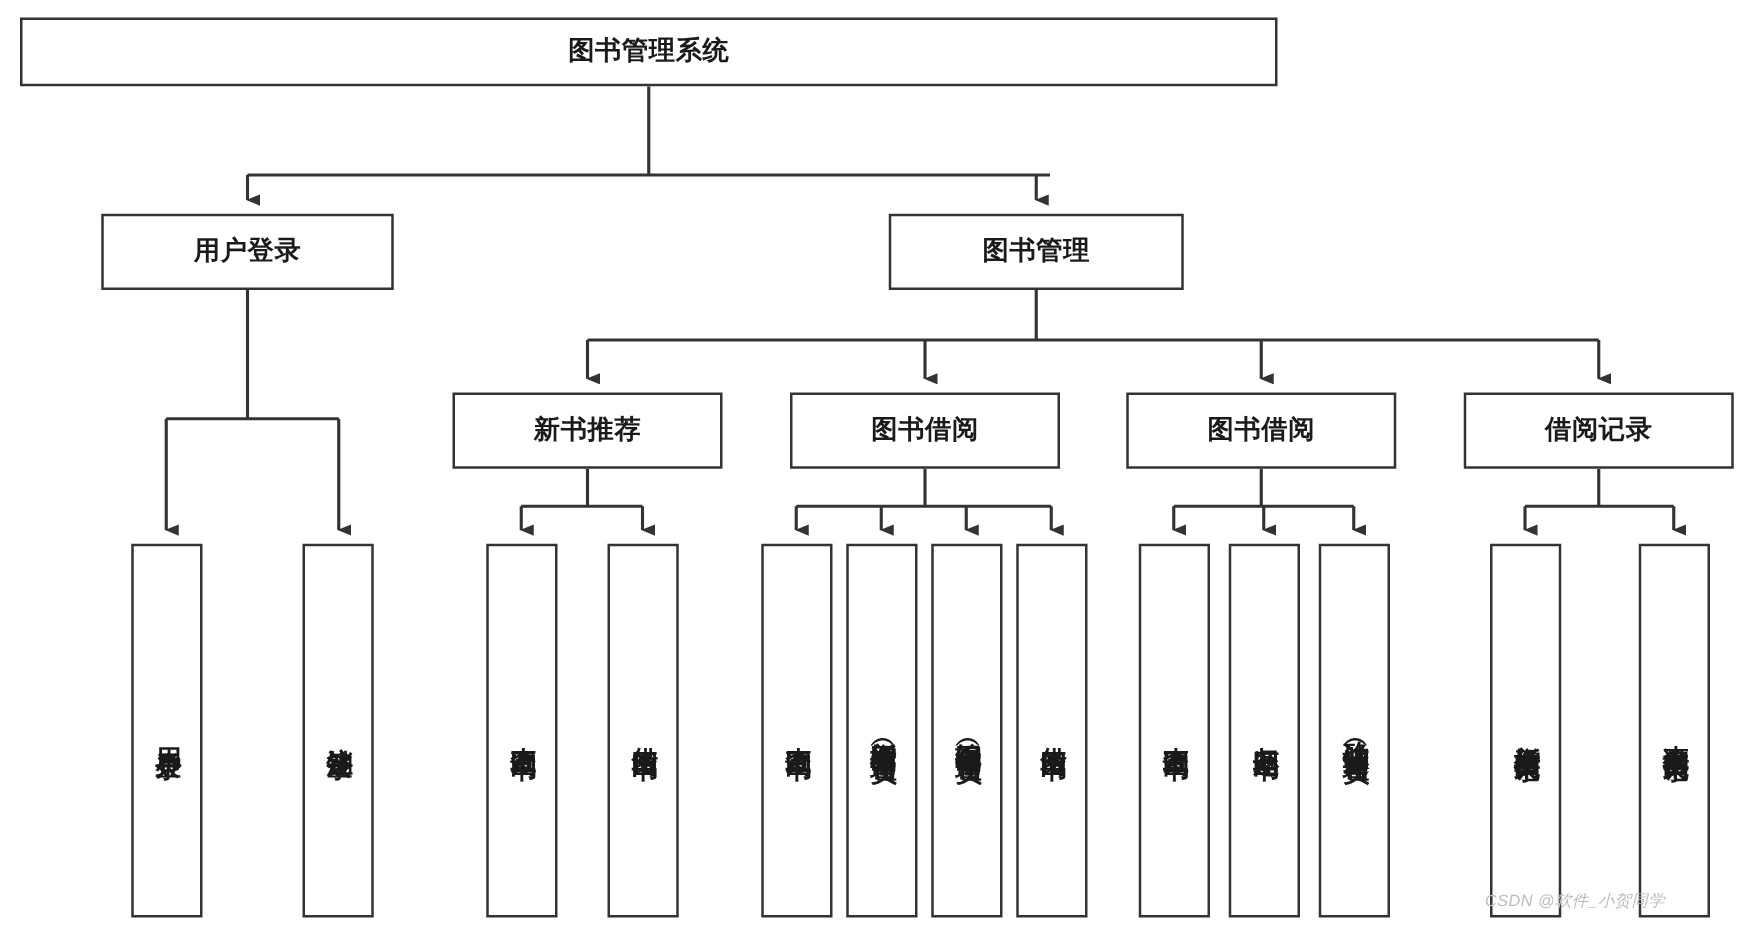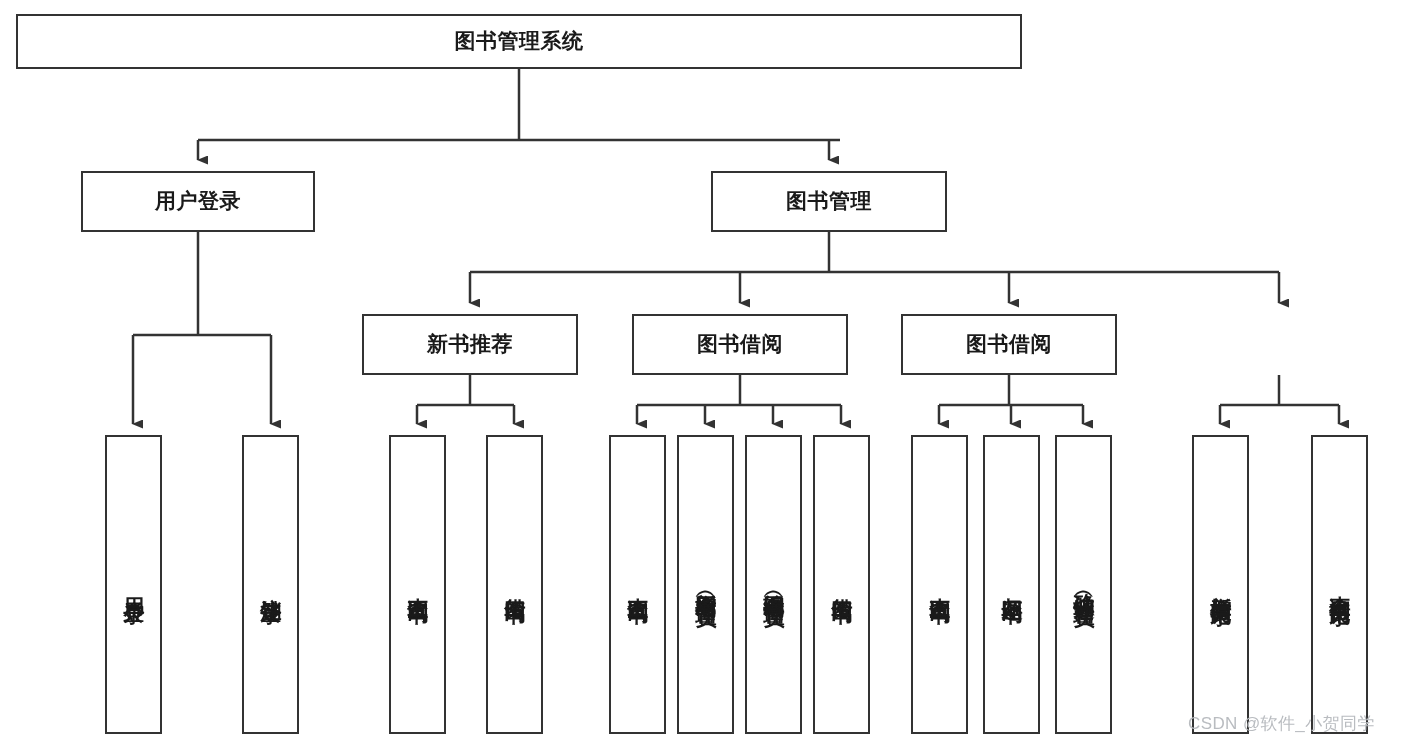--- a/index.html
+++ b/index.html
@@ -53,25 +53,26 @@
     text-orientation: upright;
     white-space: normal;
     letter-spacing: 2px;
     font-size: 21px;
     max-height: 282px;
   }
   .watermark {
     position: absolute;
     left: 1188px;
     top: 712px;
-    font-size: 17px;
+    font-size: 13px;
     color: #b9bcc0;
     letter-spacing: 0.4px;
     white-space: nowrap;
     user-select: none;
+    font-style: italic;
   }
 </style>
 </head>
 <body>
 
 <div id="diagram-root">
 
   <svg class="diagram-canvas" viewBox="0 0 1405 747">
     <defs>
       <marker id="arrowhead" markerWidth="9" markerHeight="11" refX="4.5" refY="10" orient="auto" markerUnits="userSpaceOnUse">
@@ -147,20 +148,23 @@
 
   <div class="node-box" id="node-l3-0" style="left: 362px; top: 314px; width: 216px; height: 61px;">
     <span class="node-label">新书推荐</span>
   </div>
   <div class="node-box" id="node-l3-1" style="left: 632px; top: 314px; width: 216px; height: 61px;">
     <span class="node-label">图书借阅</span>
   </div>
   <div class="node-box" id="node-l3-2" style="left: 901px; top: 314px; width: 216px; height: 61px;">
     <span class="node-label">图书借阅</span>
   </div>
+  <div class="node-box" id="node-l3-3" style="left: 1171px; top: 314px; width: 216px; height: 61px;">
+    <span class="node-label">借阅记录</span>
+  </div>
 
   <div class="node-box vertical" id="node-leaf-0" style="left: 105px; top: 435px; width: 57px; height: 299px;">
     <span class="node-label">用户登录</span>
   </div>
   <div class="node-box vertical" id="node-leaf-1" style="left: 242px; top: 435px; width: 57px; height: 299px;">
     <span class="node-label">注销登录</span>
   </div>
   <div class="node-box vertical" id="node-leaf-2" style="left: 389px; top: 435px; width: 57px; height: 299px;">
     <span class="node-label">查询图书</span>
   </div>

